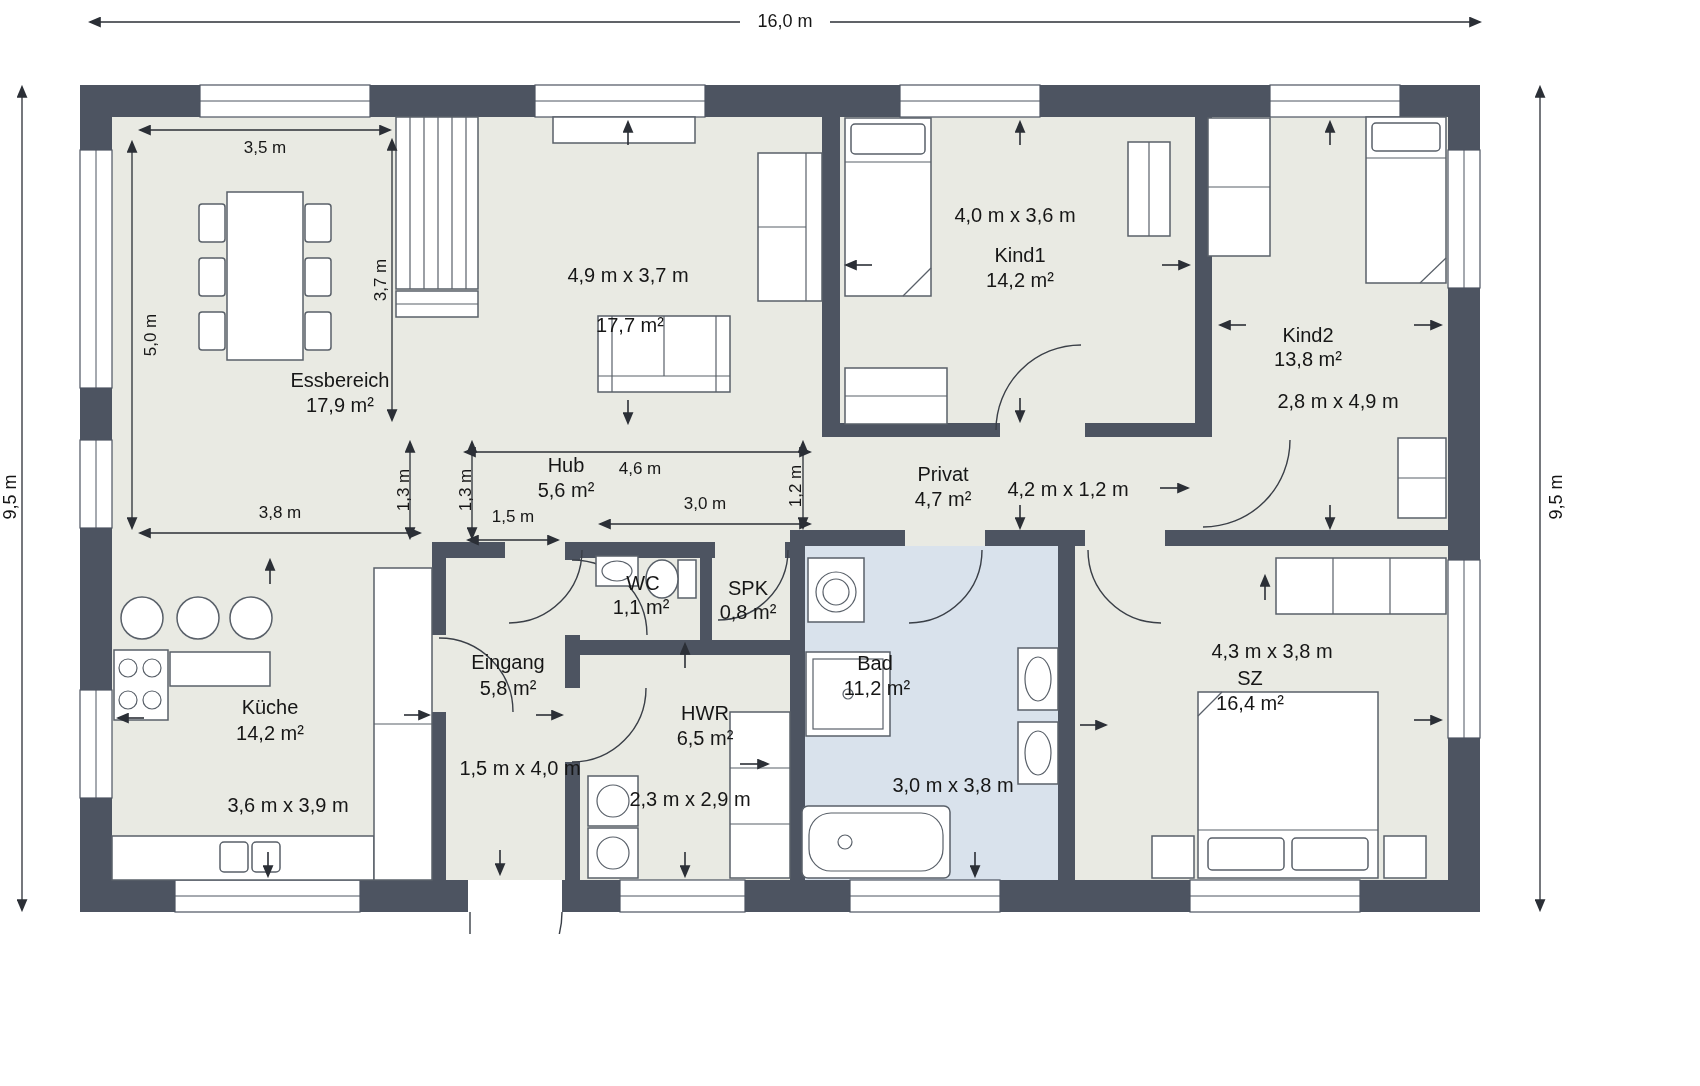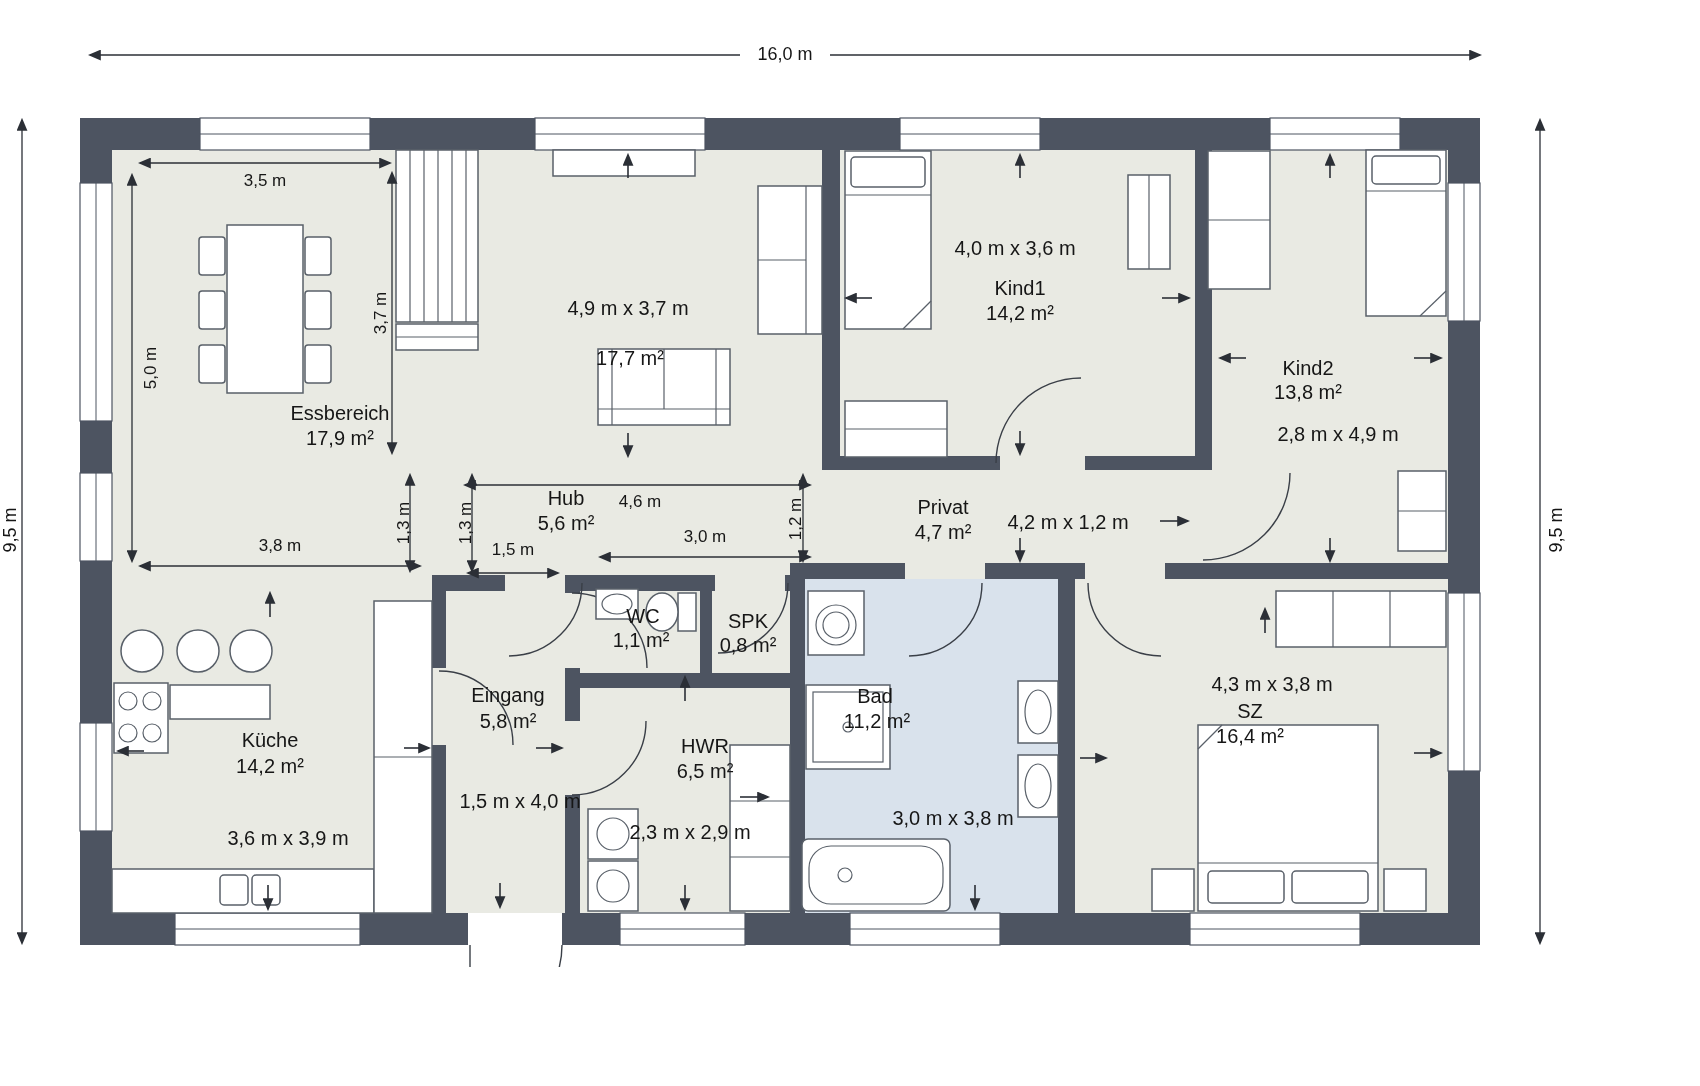--- a/index.html
+++ b/index.html
@@ -1,16 +1,16 @@
 <!DOCTYPE html>
 <html><head>
 <meta charset="utf-8">
 <style>
   html,body{margin:0;padding:0;background:#ffffff;}
-  .canvas{position:relative;width:1700px;height:934px;background:#ffffff;overflow:hidden;margin-top:33px;}
+  .canvas{position:relative;width:1700px;height:934px;background:#ffffff;overflow:hidden;}
   svg{display:block;}
   svg text{font-family:"Liberation Sans",sans-serif;fill:#161616;}
   .room-name{font-size:20px;text-anchor:middle;}
   .dim-label{font-size:17px;text-anchor:middle;}
   .ov-label{font-size:18px;text-anchor:middle;}
   .wall{fill:#4d5461;stroke:none;}
   .floor{fill:#e9eae3;}
   .badfloor{fill:#d9e2ec;}
   .win{fill:#ffffff;stroke:#4d5461;stroke-width:1.2;}
   .winline{stroke:#4d5461;stroke-width:1;}

